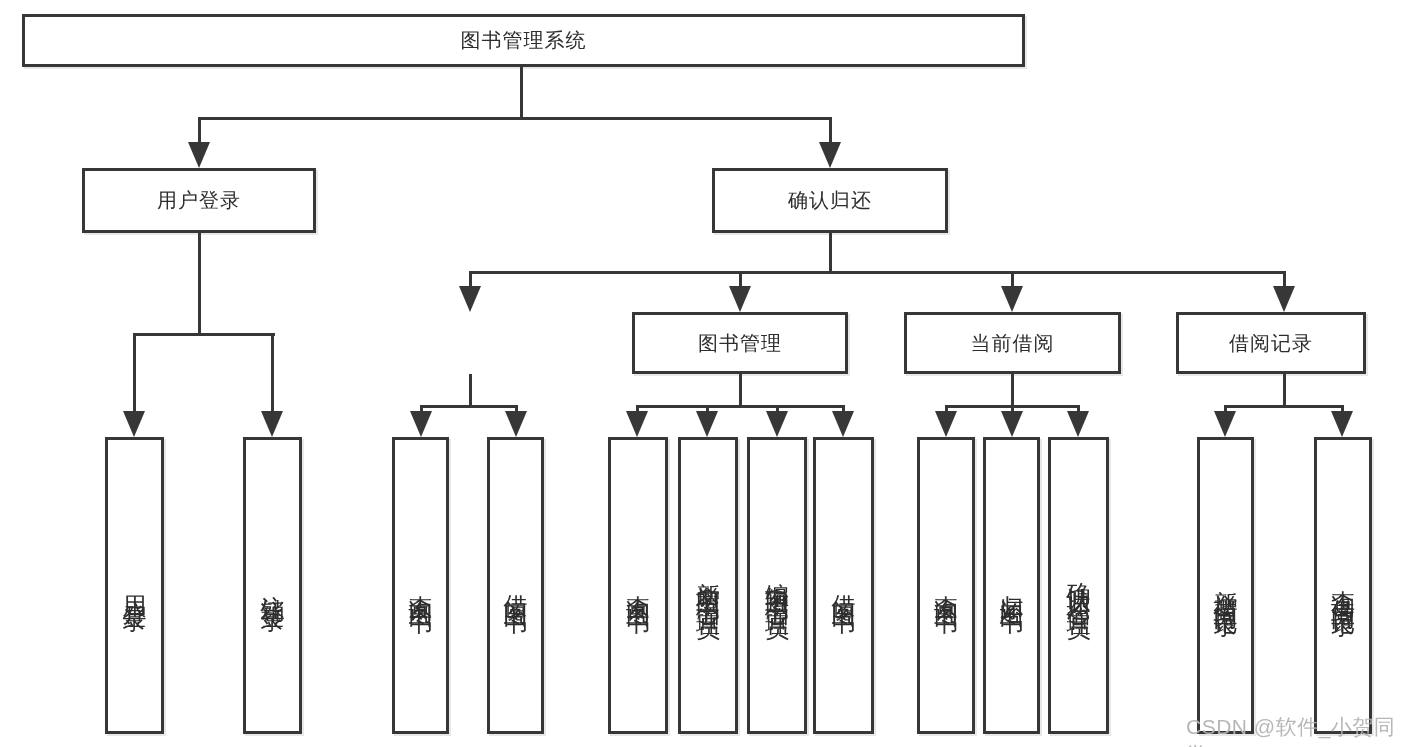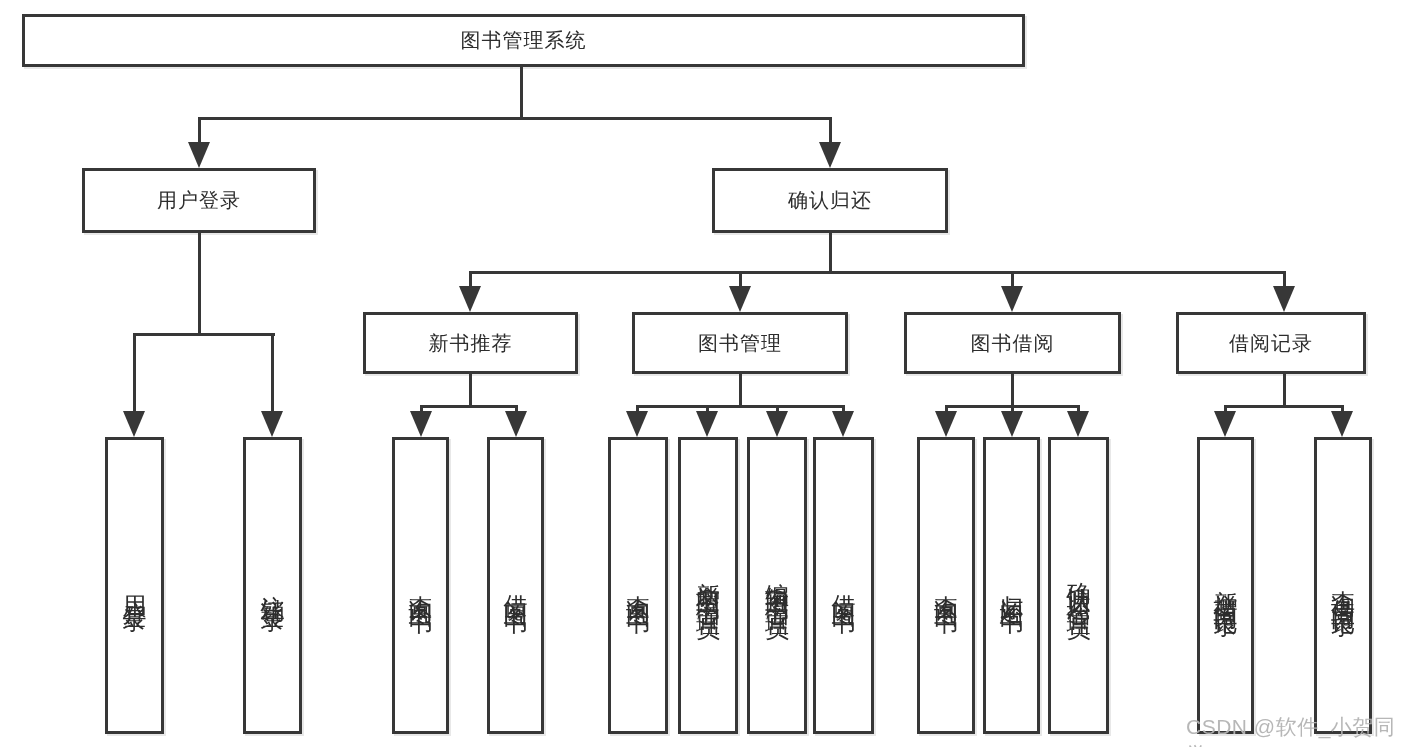--- a/index.html
+++ b/index.html
@@ -47,28 +47,25 @@
     <span>图书管理系统</span>
   </div>
 
   <div class="node" style="left:82px;top:168px;width:234px;height:65px;">
     <span>用户登录</span>
   </div>
   <div class="node" style="left:712px;top:168px;width:236px;height:65px;">
     <span>确认归还</span>
   </div>
 
-  <div class="node" style="left:363px;top:312px;width:215px;height:62px;">
-    <span>新书推荐</span>
-  </div>
   <div class="node" style="left:632px;top:312px;width:216px;height:62px;">
     <span>图书管理</span>
   </div>
   <div class="node" style="left:904px;top:312px;width:217px;height:62px;">
-    <span>图书借阅</span>
+    <span>当前借阅</span>
   </div>
   <div class="node" style="left:1176px;top:312px;width:190px;height:62px;">
     <span>借阅记录</span>
   </div>
 
   <div class="node vert" style="left:105px;top:437px;width:59px;height:297px;">
     <span class="vtxt">用户登录</span>
   </div>
   <div class="node vert" style="left:243px;top:437px;width:59px;height:297px;">
     <span class="vtxt">注销登录</span>

